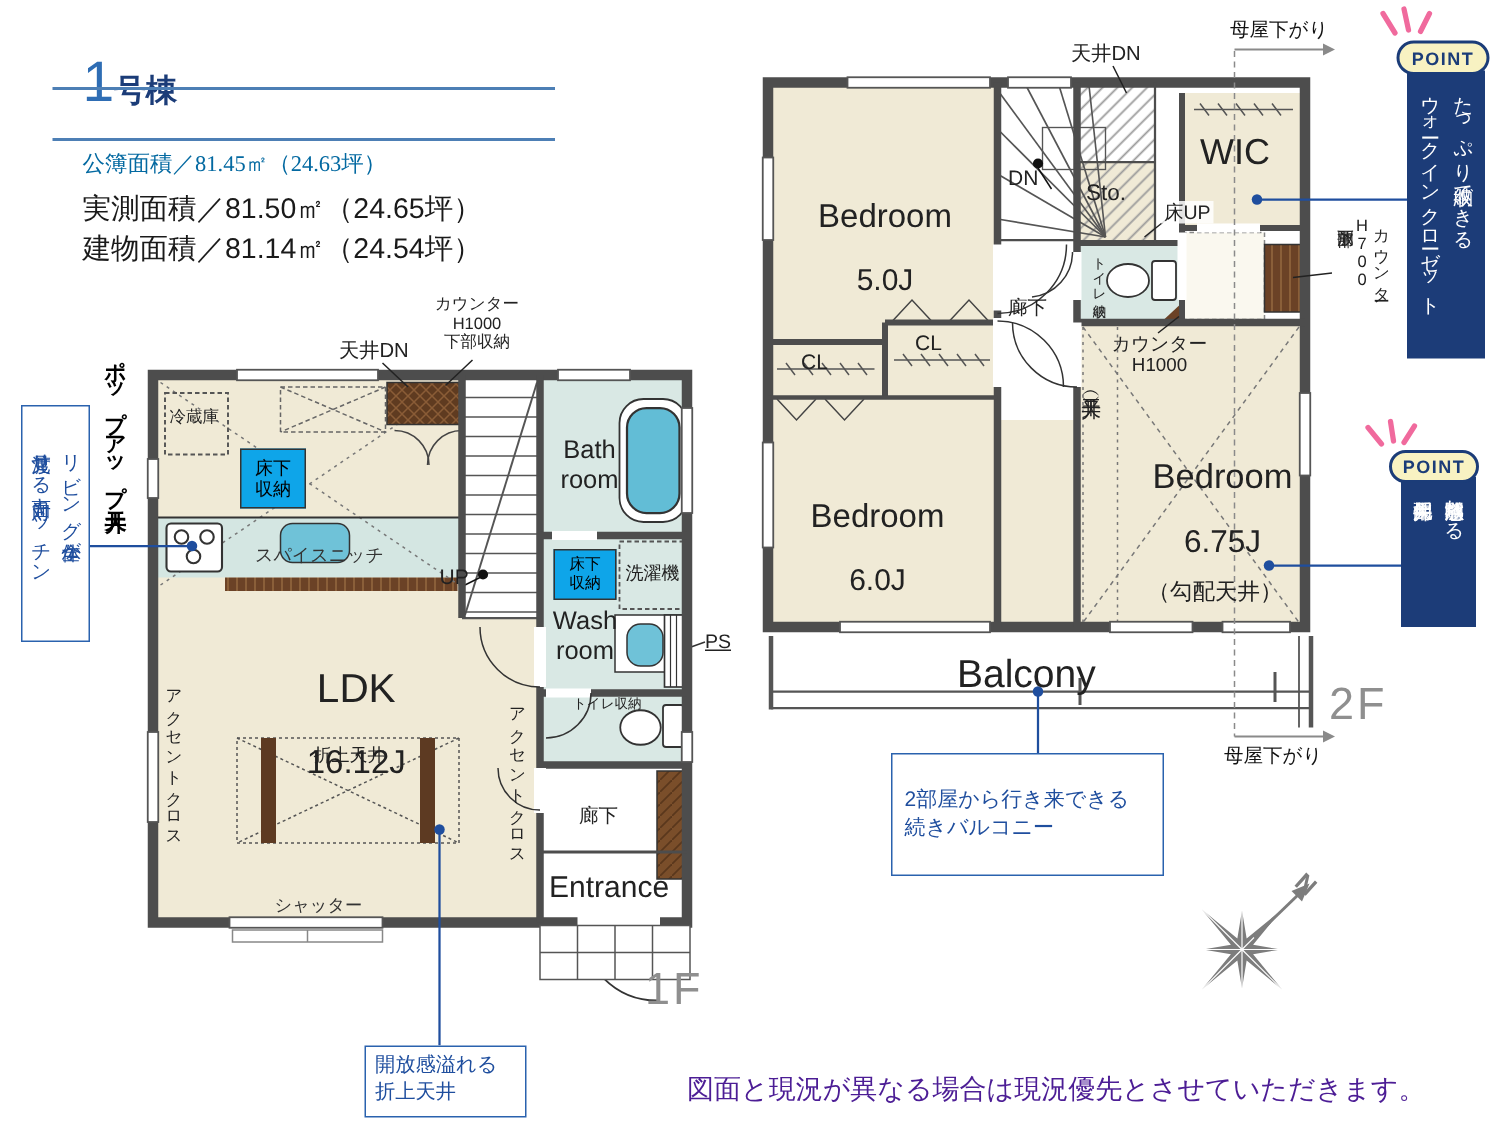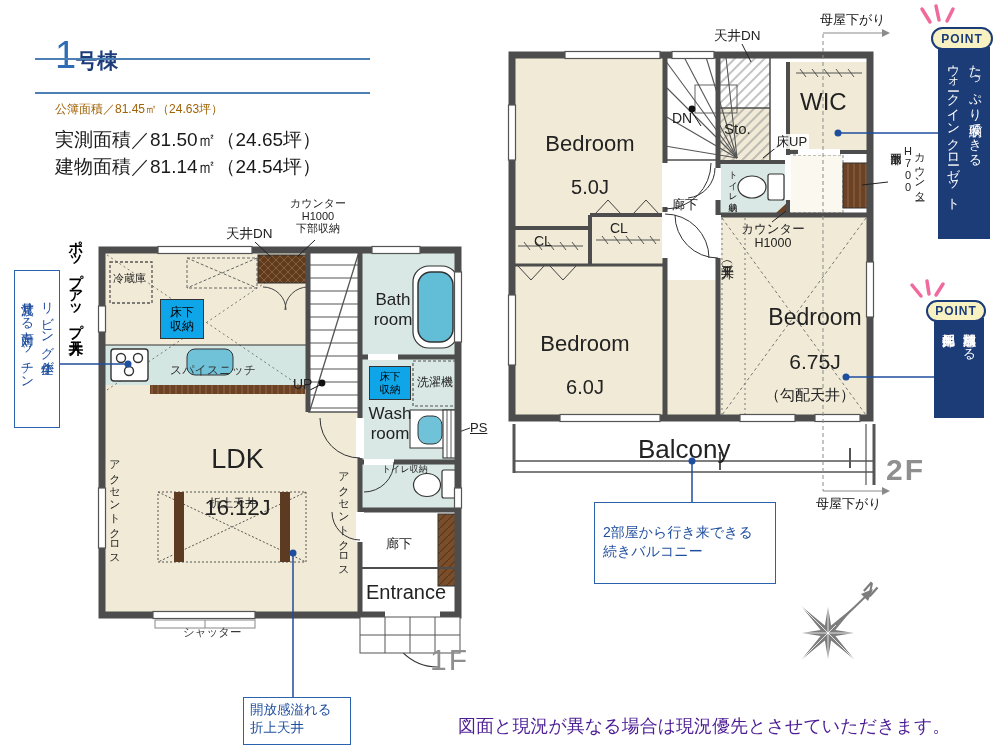--- a/index.html
+++ b/index.html
@@ -331,21 +331,21 @@
     <line x1="836" y1="625" x2="866" y2="596" stroke="#7d7d7d" stroke-width="2"></line>
     <polygon points="873,589 861,594 868,601" fill="#7d7d7d"></polygon>
   </g>
 </svg>
 
 <div class="lbl" style="left:55px;top:14px;">
   <span class="blue" style="font-size:38px;font-weight:400;">1</span><span class="navy" style="font-size:21px;font-weight:bold;">号棟</span>
 </div>
 <div class="hrule" style="left:35px;top:58px;width:335px;height:2px;"></div>
 <div class="hrule" style="left:35px;top:92px;width:335px;height:1.5px;"></div>
-<div class="lbl" style="left:55px;top:102px;font-size:12px;color:#a16207;">公簿面積／81.45㎡（24.63坪）</div>
+<div class="lbl" style="left:55px;top:102px;font-size:15px;color:#0369a1;font-family:Liberation Serif, serif;">公簿面積／81.45㎡（24.63坪）</div>
 <div class="lbl" style="left:55px;top:129px;font-size:19px;color:#1a1a1a;">実測面積／81.50㎡（24.65坪）</div>
 <div class="lbl" style="left:55px;top:156px;font-size:19px;color:#1a1a1a;">建物面積／81.14㎡（24.54坪）</div>
 
 <div class="lbl ctr" style="left:185px;top:425px;width:105px;">
   <span style="font-size:27px;">LDK</span><br>
   <span style="font-size:22px;">16.12J</span>
 </div>
 <div class="lbl" style="left:209px;top:496px;font-size:12px;">折上天井</div>
 <div class="vtext" style="left:107px;top:452px;height:115px;font-size:11px;letter-spacing:1px;">アクセントクロス</div>
 <div class="vtext" style="left:336px;top:464px;height:115px;font-size:11px;letter-spacing:1px;">アクセントクロス</div>
@@ -367,21 +367,21 @@
   <span style="font-size:10.5px;white-space:pre-line;line-height:1.2;">床下
 収納</span>
 </div>
 <div class="lbl" style="left:417px;top:375px;font-size:12px;">洗濯機</div>
 <div class="lbl ctr" style="left:360px;top:404px;width:60px;font-size:17px;">Wash
 room</div>
 <div class="lbl" style="left:470px;top:420px;font-size:13px;text-decoration:underline;">PS</div>
 <div class="lbl" style="left:382px;top:464px;font-size:9px;">トイレ収納</div>
 <div class="lbl" style="left:386px;top:536px;font-size:13px;">廊下</div>
 <div class="lbl" style="left:366px;top:581px;font-size:20px;">Entrance</div>
-<div class="lbl" style="left:183px;top:626px;font-size:11.5px;color:#333;">シャッター</div>
+<div class="lbl" style="left:183px;top:598px;font-size:11.5px;color:#333;">シャッター</div>
 <div class="lbl gray" style="left:430px;top:642px;font-size:30px;letter-spacing:2px;">1F</div>
 
 <div class="lbl ctr" style="left:530px;top:112px;width:120px;">
   <span style="font-size:22px;">Bedroom</span><br>
   <span style="font-size:20px;">5.0J</span>
 </div>
 <div class="lbl ctr" style="left:525px;top:312px;width:120px;">
   <span style="font-size:22px;">Bedroom</span><br>
   <span style="font-size:20px;">6.0J</span>
 </div>
@@ -401,21 +401,21 @@
 <div class="lbl ctr" style="left:730px;top:222px;width:86px;font-size:12.5px;line-height:1.15;">カウンター
 H1000</div>
 <div class="vtext upright" style="left:890px;top:145px;height:66px;font-size:11px;line-height:12px;">カウンター
 H700
 下部開放</div>
 <div class="vtext" style="left:718px;top:256px;height:85px;font-size:13px;">（平天井）</div>
 <div class="lbl" style="left:765px;top:386px;font-size:15px;">（勾配天井）</div>
 <div class="lbl" style="left:638px;top:434px;font-size:26px;">Balcony</div>
 <div class="lbl" style="left:820px;top:12px;font-size:13px;color:#111;">母屋下がり</div>
 <div class="lbl" style="left:816px;top:496px;font-size:13px;color:#111;">母屋下がり</div>
-<div class="lbl gray" style="left:886px;top:452px;font-size:30px;letter-spacing:2px;font-weight:bold;">2F</div>
+<div class="lbl gray" style="left:886px;top:452px;font-size:30px;letter-spacing:2px;">2F</div>
 
 <div class="callout" style="left:14px;top:270px;width:44px;height:156px;">
   <span class="vtext" style="position:static;display:block;margin:4px auto 0;color:#1f4e9e;font-size:13px;line-height:20px;">リビング全体が
 見渡せる対面キッチン</span>
 </div>
 <div class="callout" style="left:243px;top:697px;width:94px;height:40px;font-size:13.5px;padding:3px 6px;line-height:1.3;">開放感溢れる
 折上天井</div>
 <div class="callout" style="left:594px;top:502px;width:164px;height:40px;font-size:14px;padding:20px 8px;line-height:1.35;">2部屋から行き来できる
 続きバルコニー</div>
 

